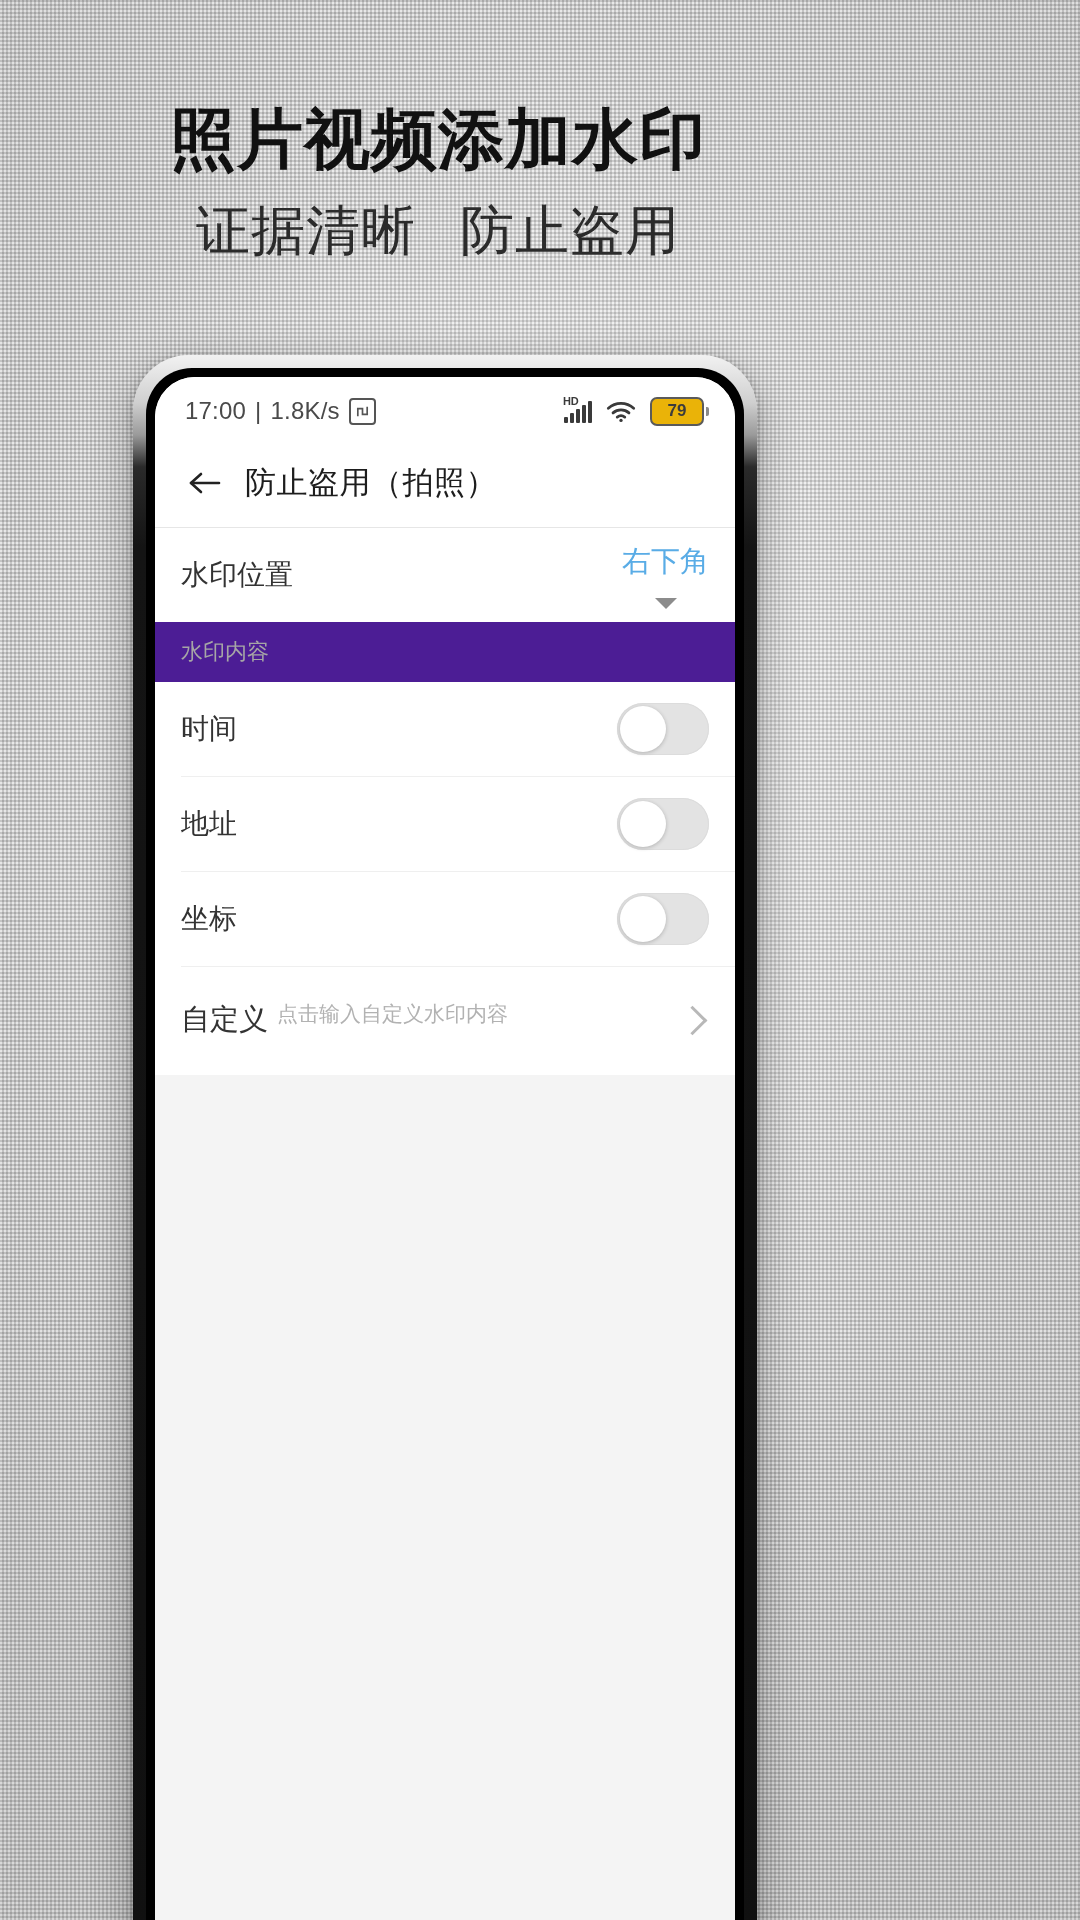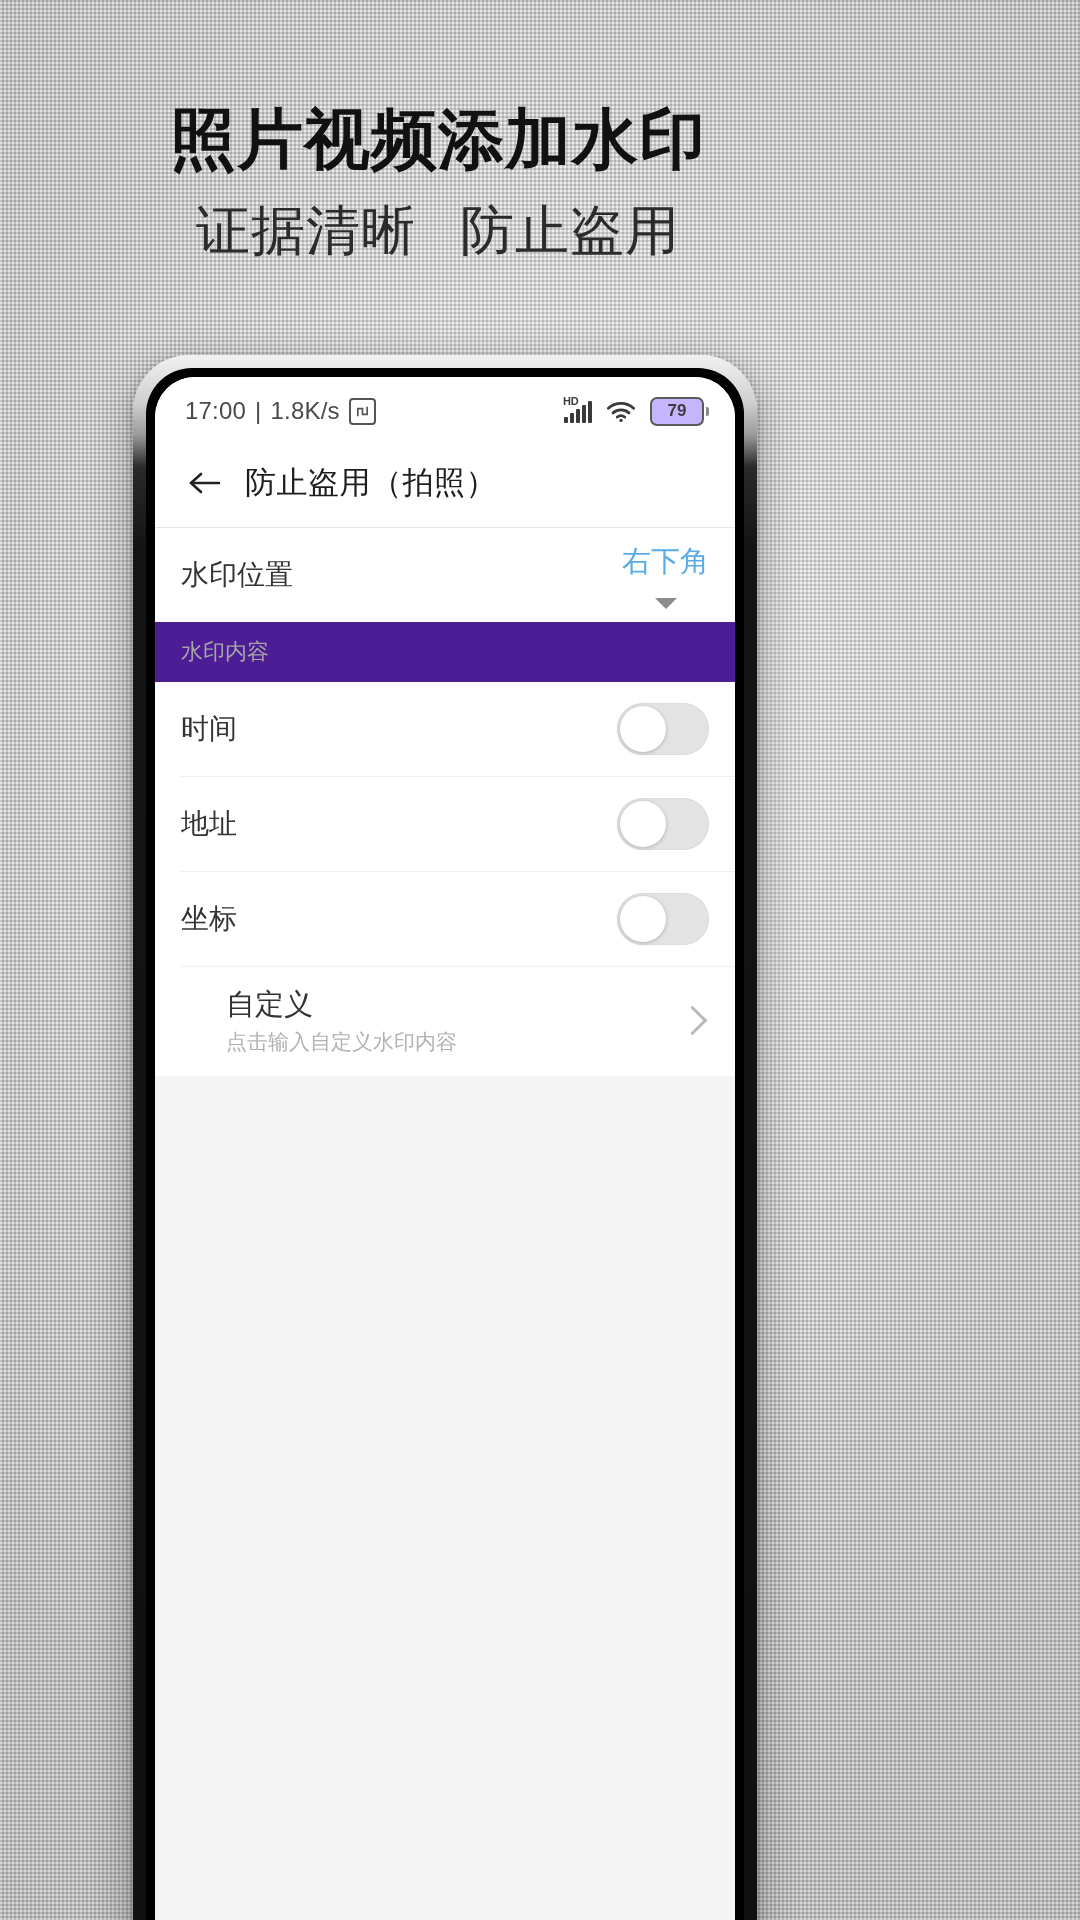--- a/index.html
+++ b/index.html
@@ -171,21 +171,21 @@
     width: 50px;
     height: 25px;
     border: 2px solid #5a5a5a;
     border-radius: 7px;
     display: flex;
     align-items: center;
     justify-content: center;
     font-size: 17px;
     color: #3c3c3c;
     font-weight: 600;
-    background: #c4b5fd;
+    background: #eab308;
   }
   .battery-cap {
     width: 3px;
     height: 9px;
     background: #8a8a8a;
     border-radius: 0 2px 2px 0;
     margin-left: 2px;
   }
 
   
@@ -284,21 +284,21 @@
   
   .row-custom {
     display: flex;
     align-items: center;
     justify-content: space-between;
     padding: 18px 26px 20px 26px;
     background: #ffffff;
     box-sizing: border-box;
     min-height: 108px;
   }
-  .custom-texts { display: flex; flex-direction: column; gap: 3px; margin-left: 45px; }
+  .custom-texts { display: flex; flex-direction: row; gap: 9px; }
   .custom-title { font-size: 29px; color: #333333; }
   .custom-sub { font-size: 21px; color: #b2b2b2; }
   .chevron-right {
     width: 18px;
     height: 18px;
     border-right: 3px solid #b8b8b8;
     border-top: 3px solid #b8b8b8;
     transform: rotate(45deg);
     margin-right: 6px;
   }

